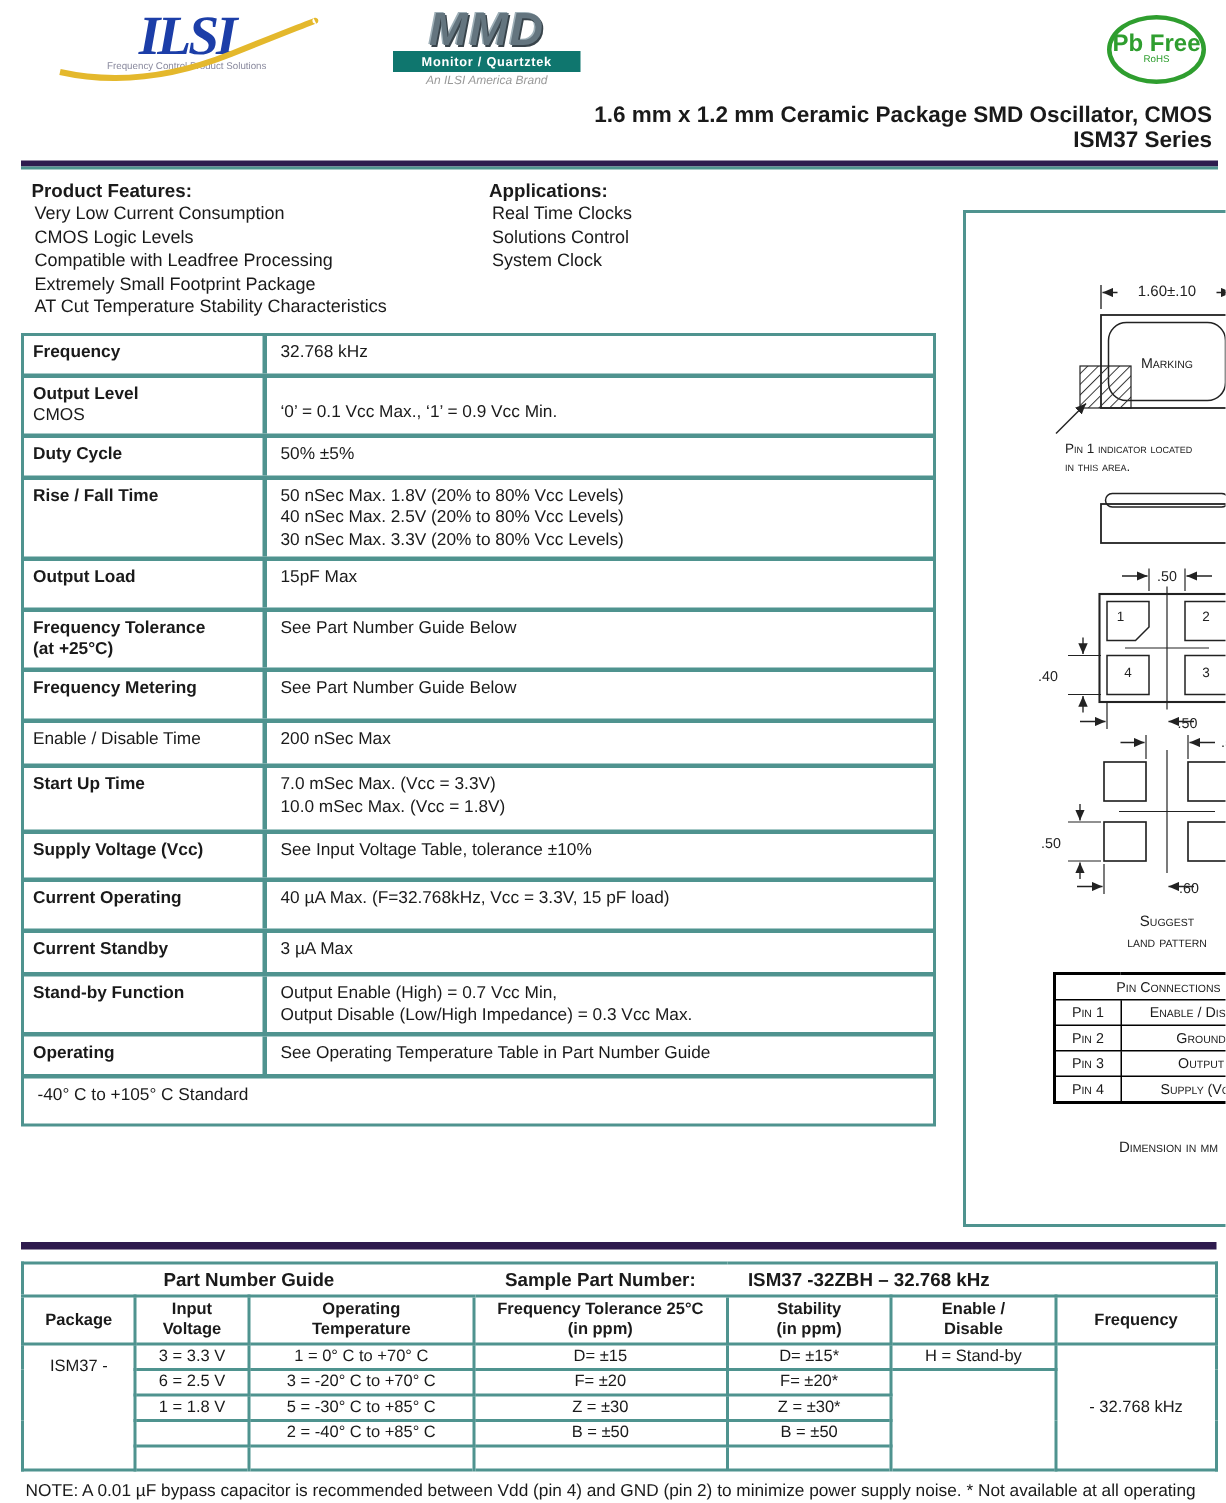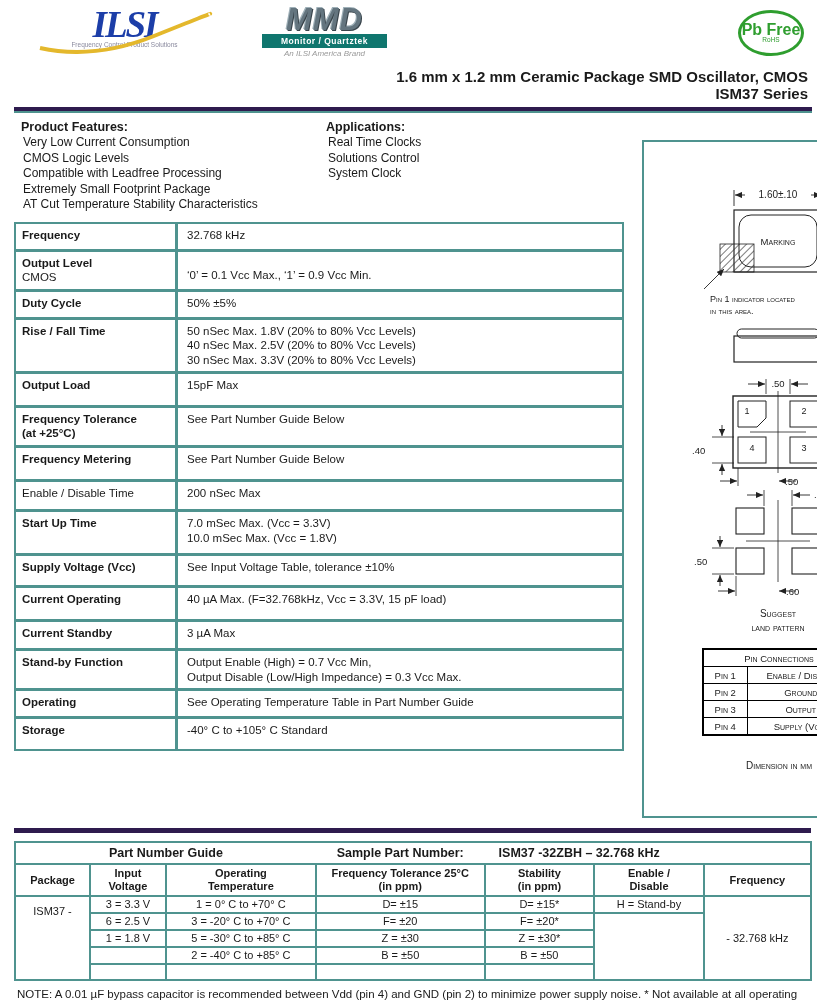--- a/index.html
+++ b/index.html
@@ -198,21 +198,20 @@
         <div class="spec-row" style="min-height:40px">
           <div class="spec-label">Stand-by Function</div>
           <div class="spec-value">Output Enable (High) = 0.7 Vcc Min,
 Output Disable (Low/High Impedance) = 0.3 Vcc Max.</div>
         </div>
         <div class="spec-row" style="min-height:28px">
           <div class="spec-label">Operating</div>
           <div class="spec-value">See Operating Temperature Table in Part Number Guide</div>
         </div>
         <div class="spec-row" style="min-height:30px">
-          <div class="spec-label">Storage</div>
           <div class="spec-value">-40° C to +105° C Standard</div>
         </div>
       </div>
     </div>
 
     <div class="panel">
       <svg width="270" height="490" viewBox="0 0 270 490" style="display:block">
         <defs>
           <pattern id="hatch" width="5" height="5" patternUnits="userSpaceOnUse" patternTransform="rotate(45)">
             <line x1="0" y1="0" x2="0" y2="5" stroke="#333" stroke-width="1.3"></line>

